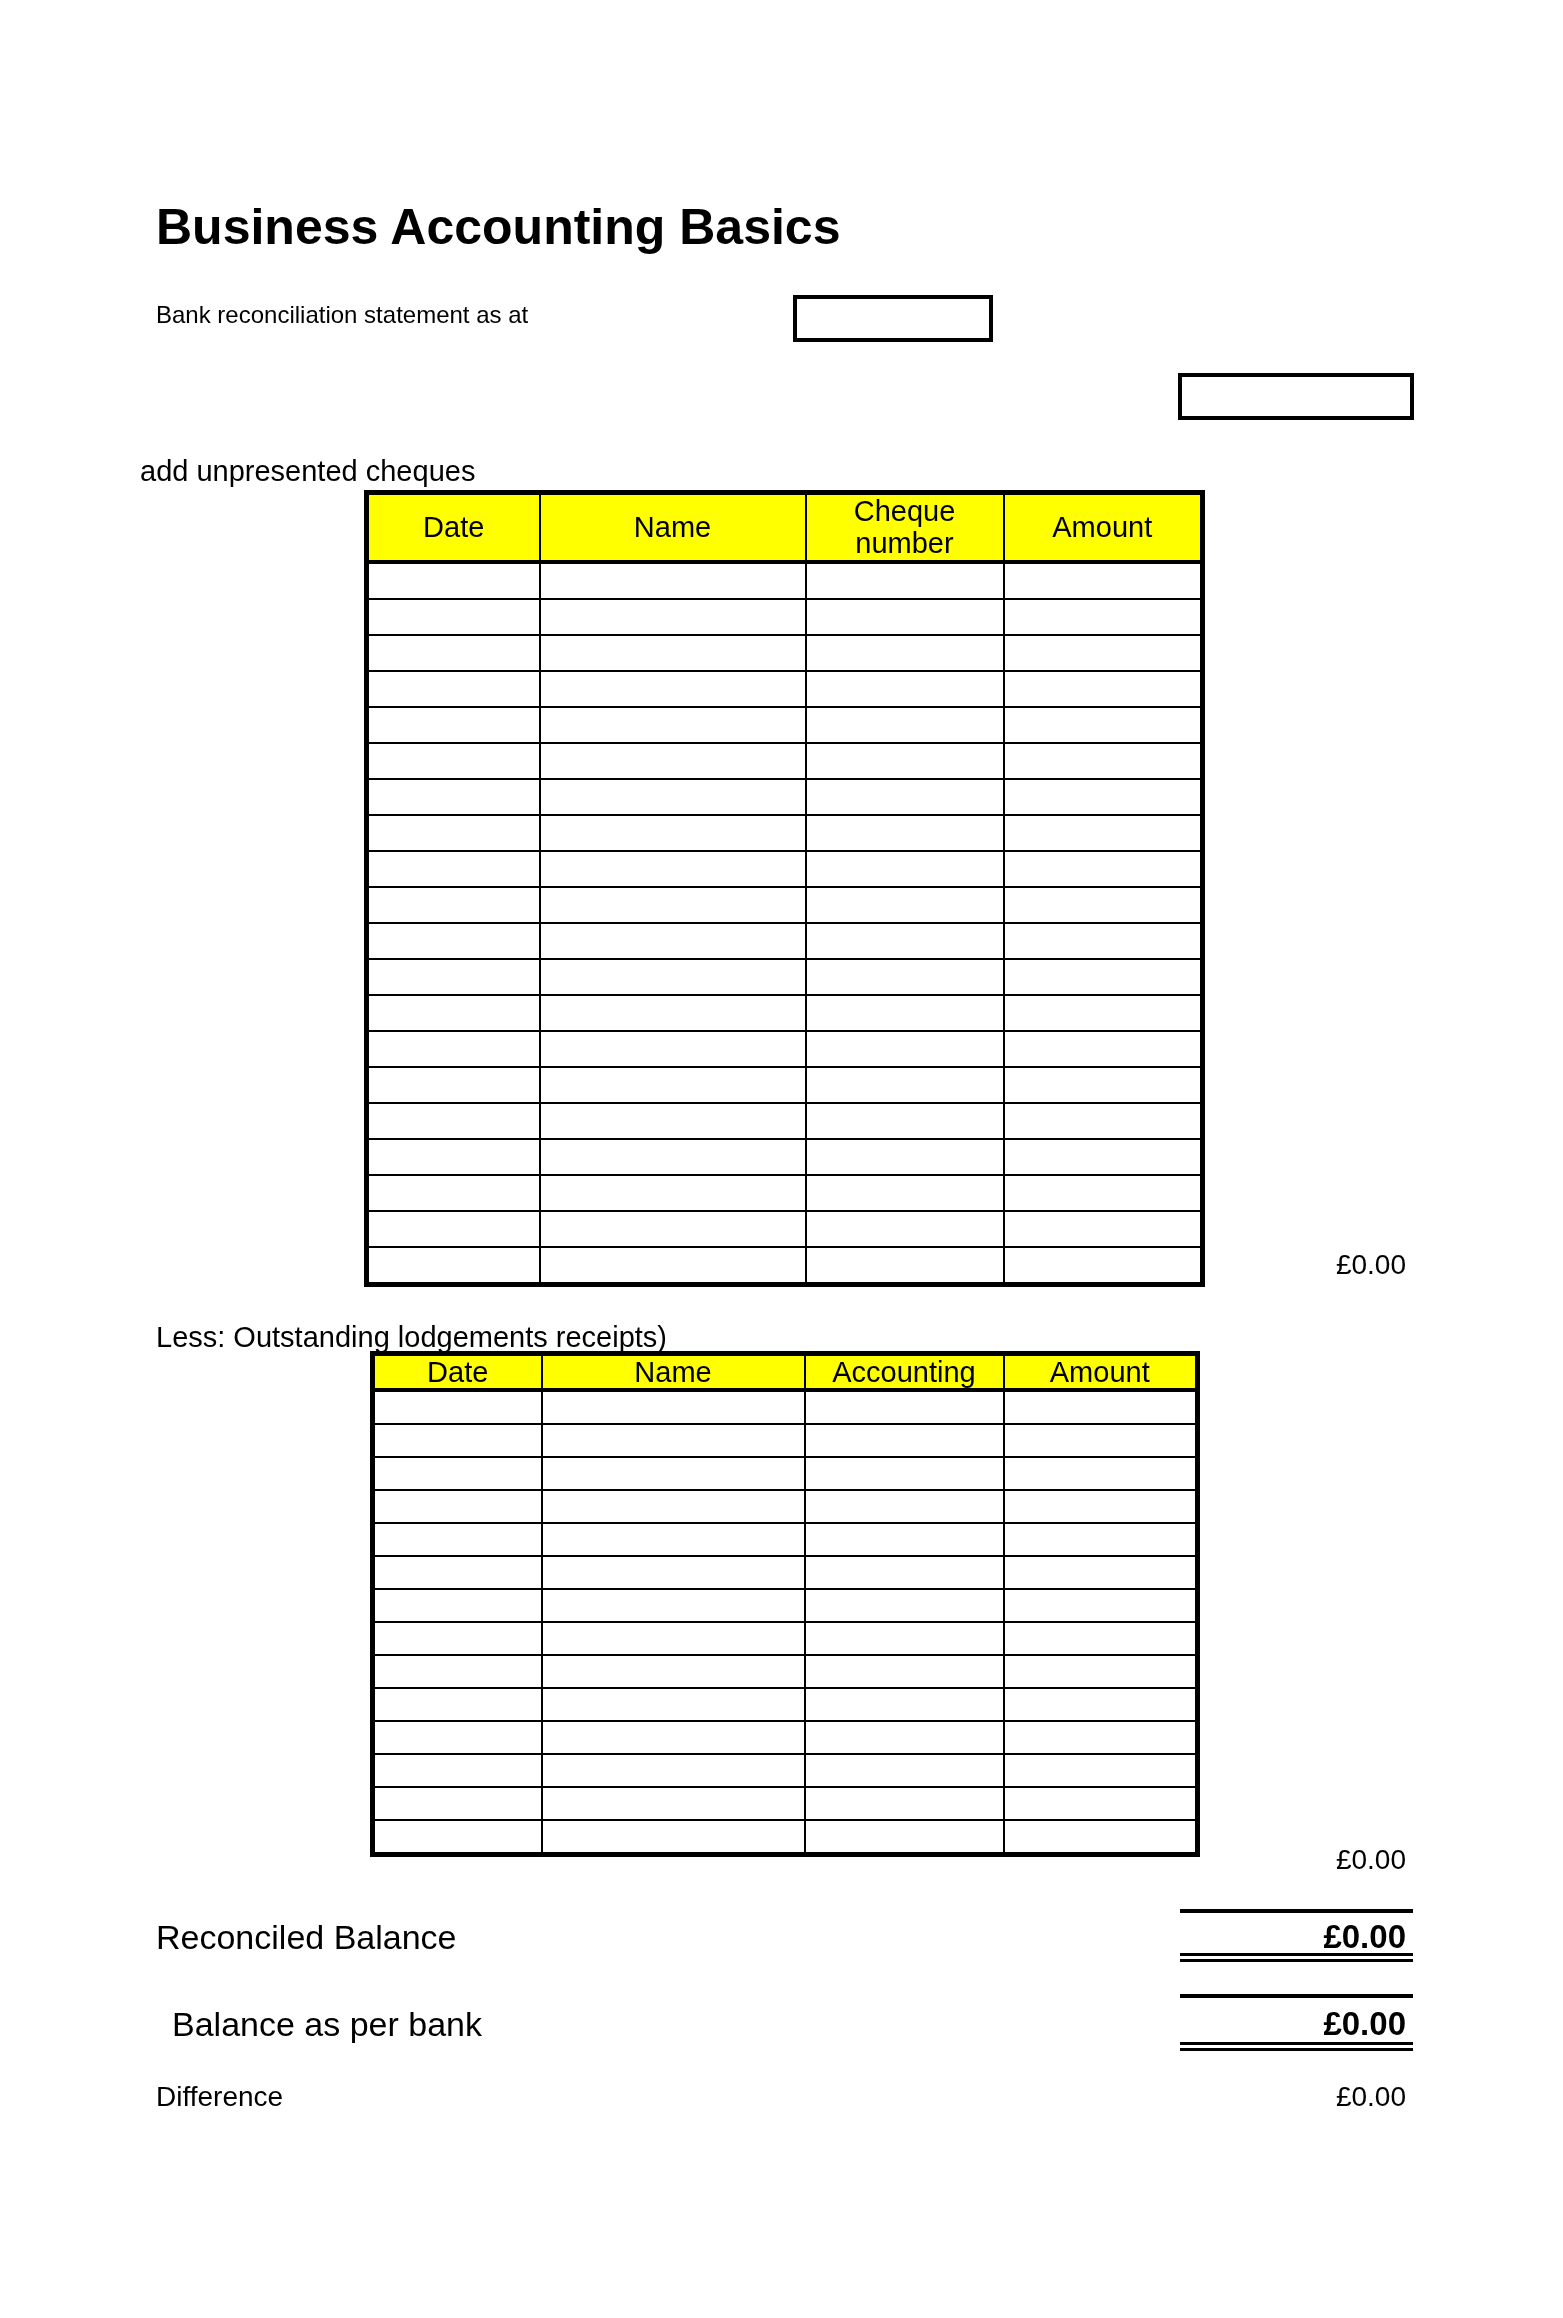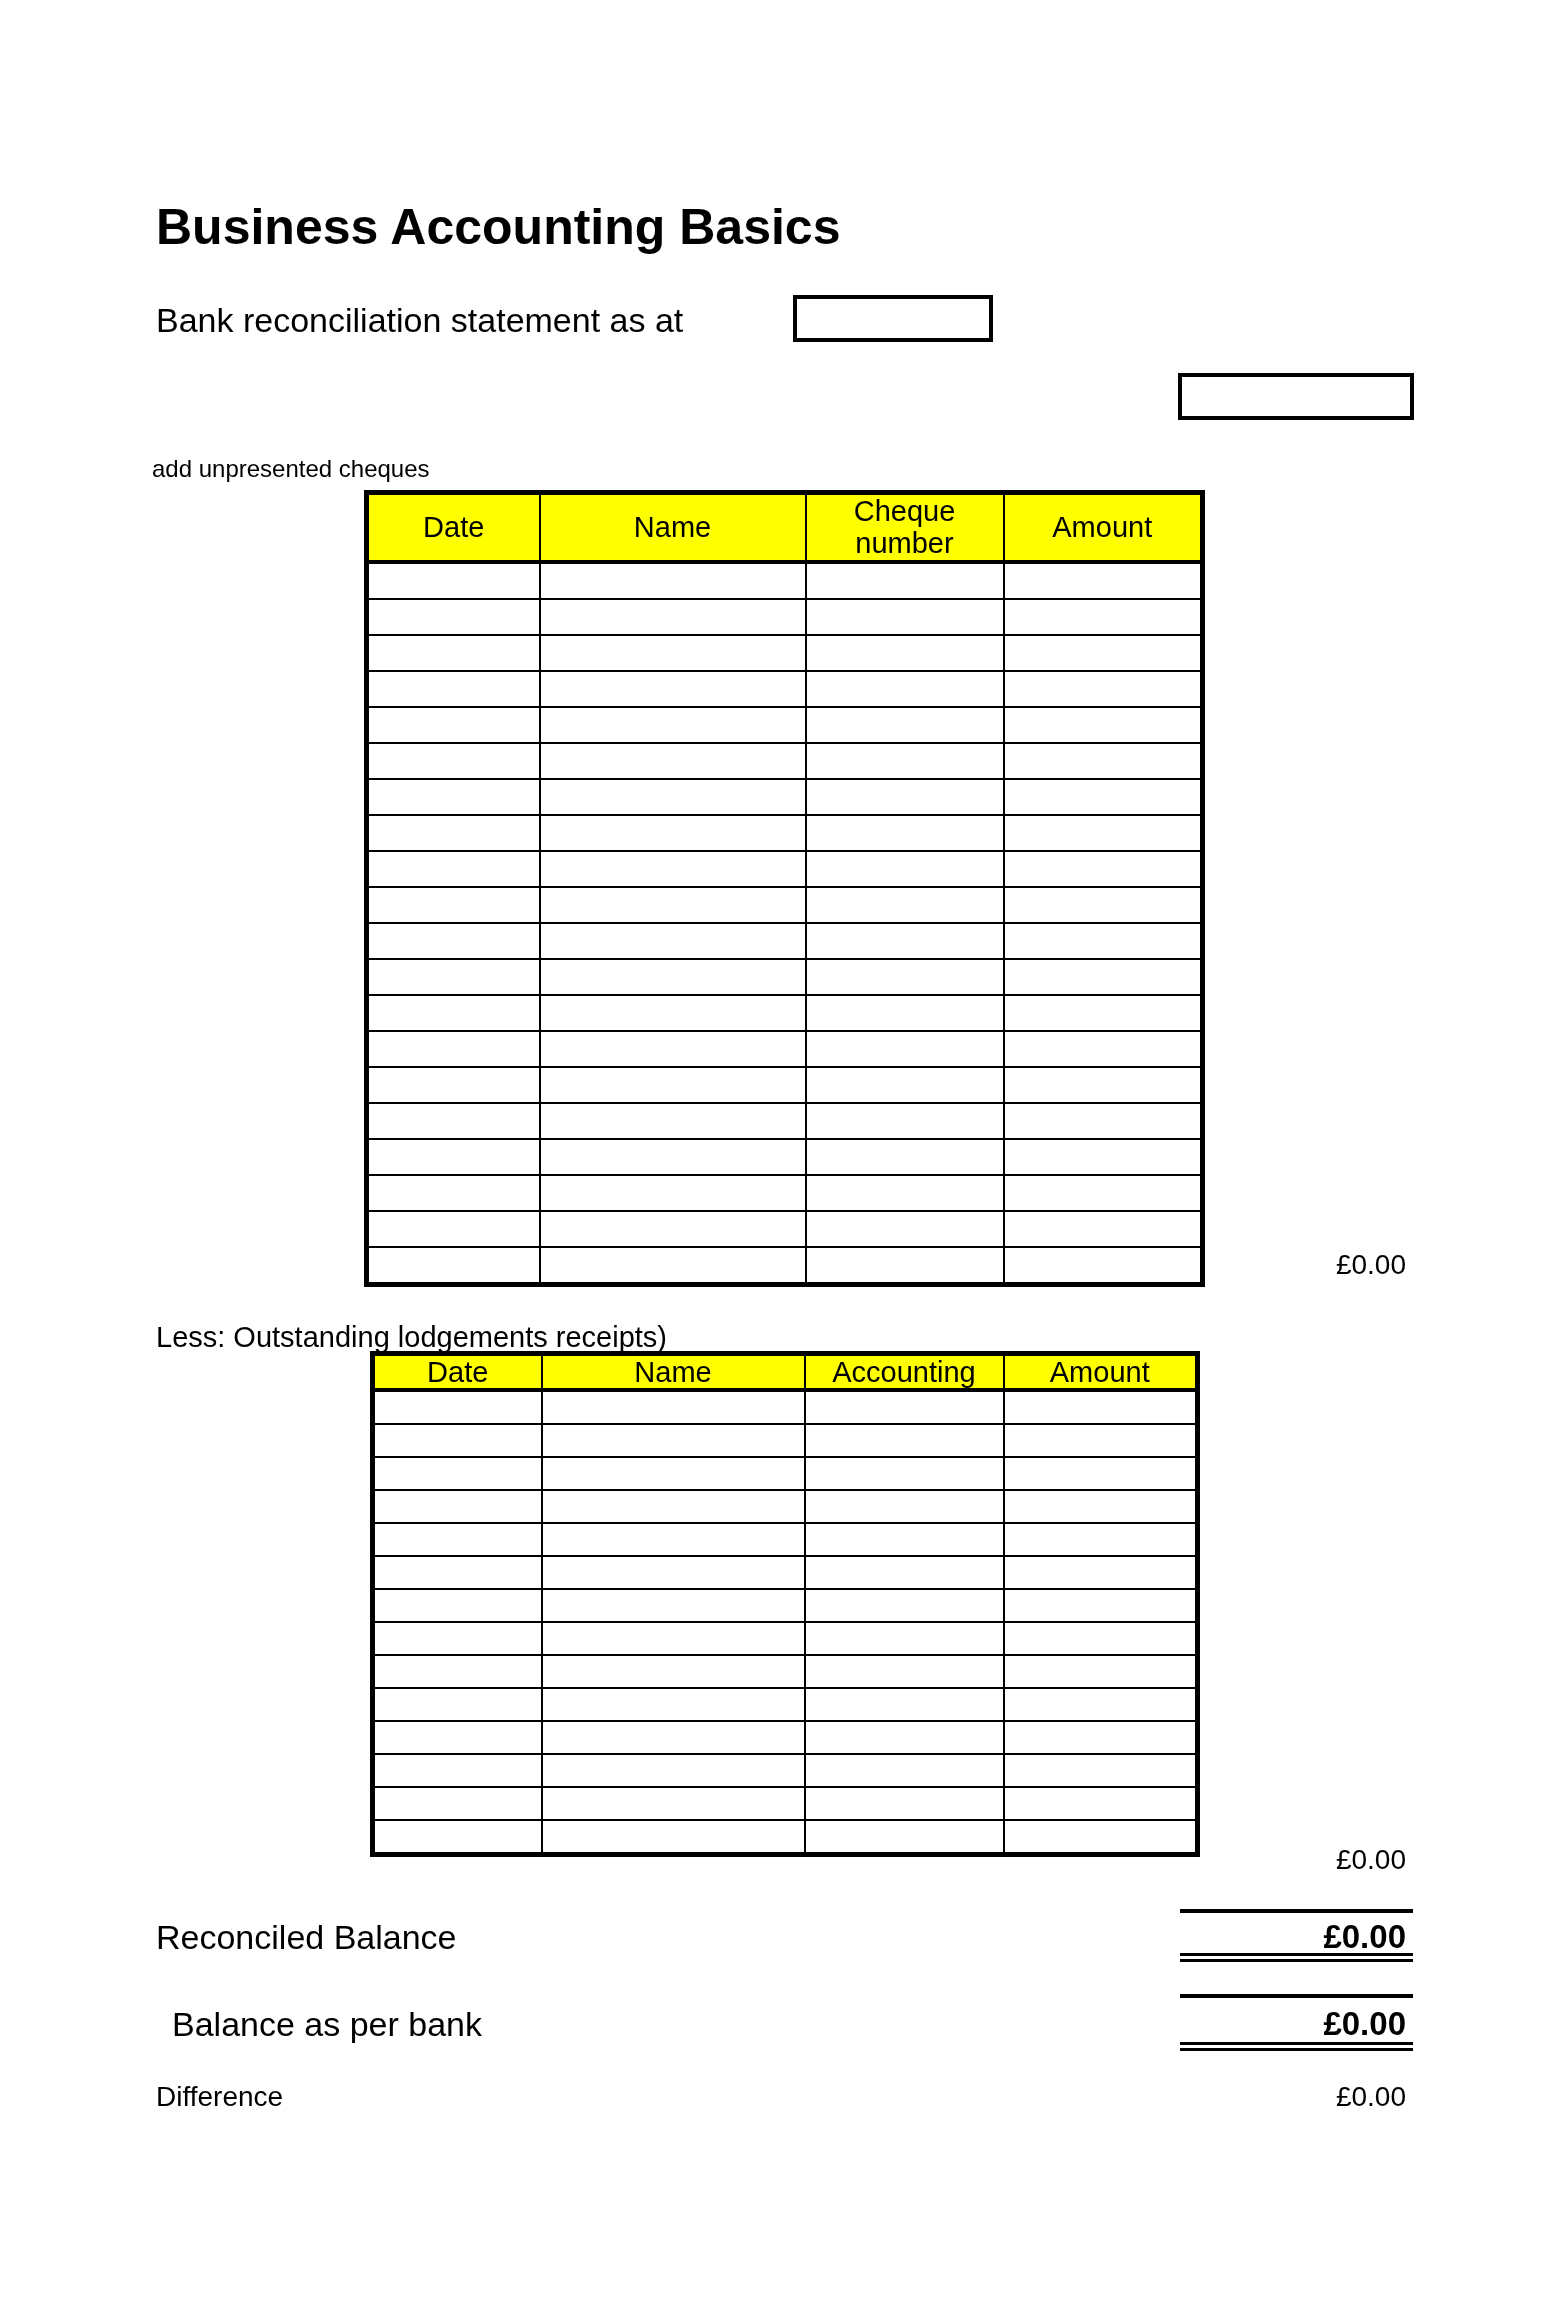--- a/index.html
+++ b/index.html
@@ -9,23 +9,23 @@
     height: 2319px;
     background: var(--page-bg, #ffffff);
     font-family: "Liberation Sans", "DejaVu Sans", sans-serif;
     color: var(--text, #000000);
     overflow: hidden;
   }
   .abs { position: absolute; }
 
   
   .title        { left: 156px; top: 198px; font-size: 50px; font-weight: bold; white-space: nowrap; }
-  .stmt-label   { left: 156px; top: 301px; font-size: 34px; white-space: nowrap; }
+  .stmt-label   { left: 156px; top: 301px; font-size: 24px; white-space: nowrap; }
   .cash-label   { left: 156px; top: 377px; font-size: 34px; white-space: nowrap; }
-  .unpres-label { left: 152px; top: 455px; font-size: 24px; white-space: nowrap; text-align: right; }
+  .unpres-label { left: 140px; top: 455px; font-size: 29px; white-space: nowrap; text-align: right; }
   .less-label   { left: 156px; top: 1321px; font-size: 29px; white-space: nowrap; }
 
   
   .date-box { left: 793px;  top: 295px; width: 192px; height: 39px; border: 4.6px solid var(--border,#000); background: #fff; }
   .cash-box { left: 1178px; top: 373px; width: 228px; height: 39px; border: 4.6px solid var(--border,#000); background: #fff; }
 
   
   table { border-collapse: collapse; table-layout: fixed; border: 5.6px solid var(--border,#000); }
   th {
     background: var(--header-bg, #FFFF00);

